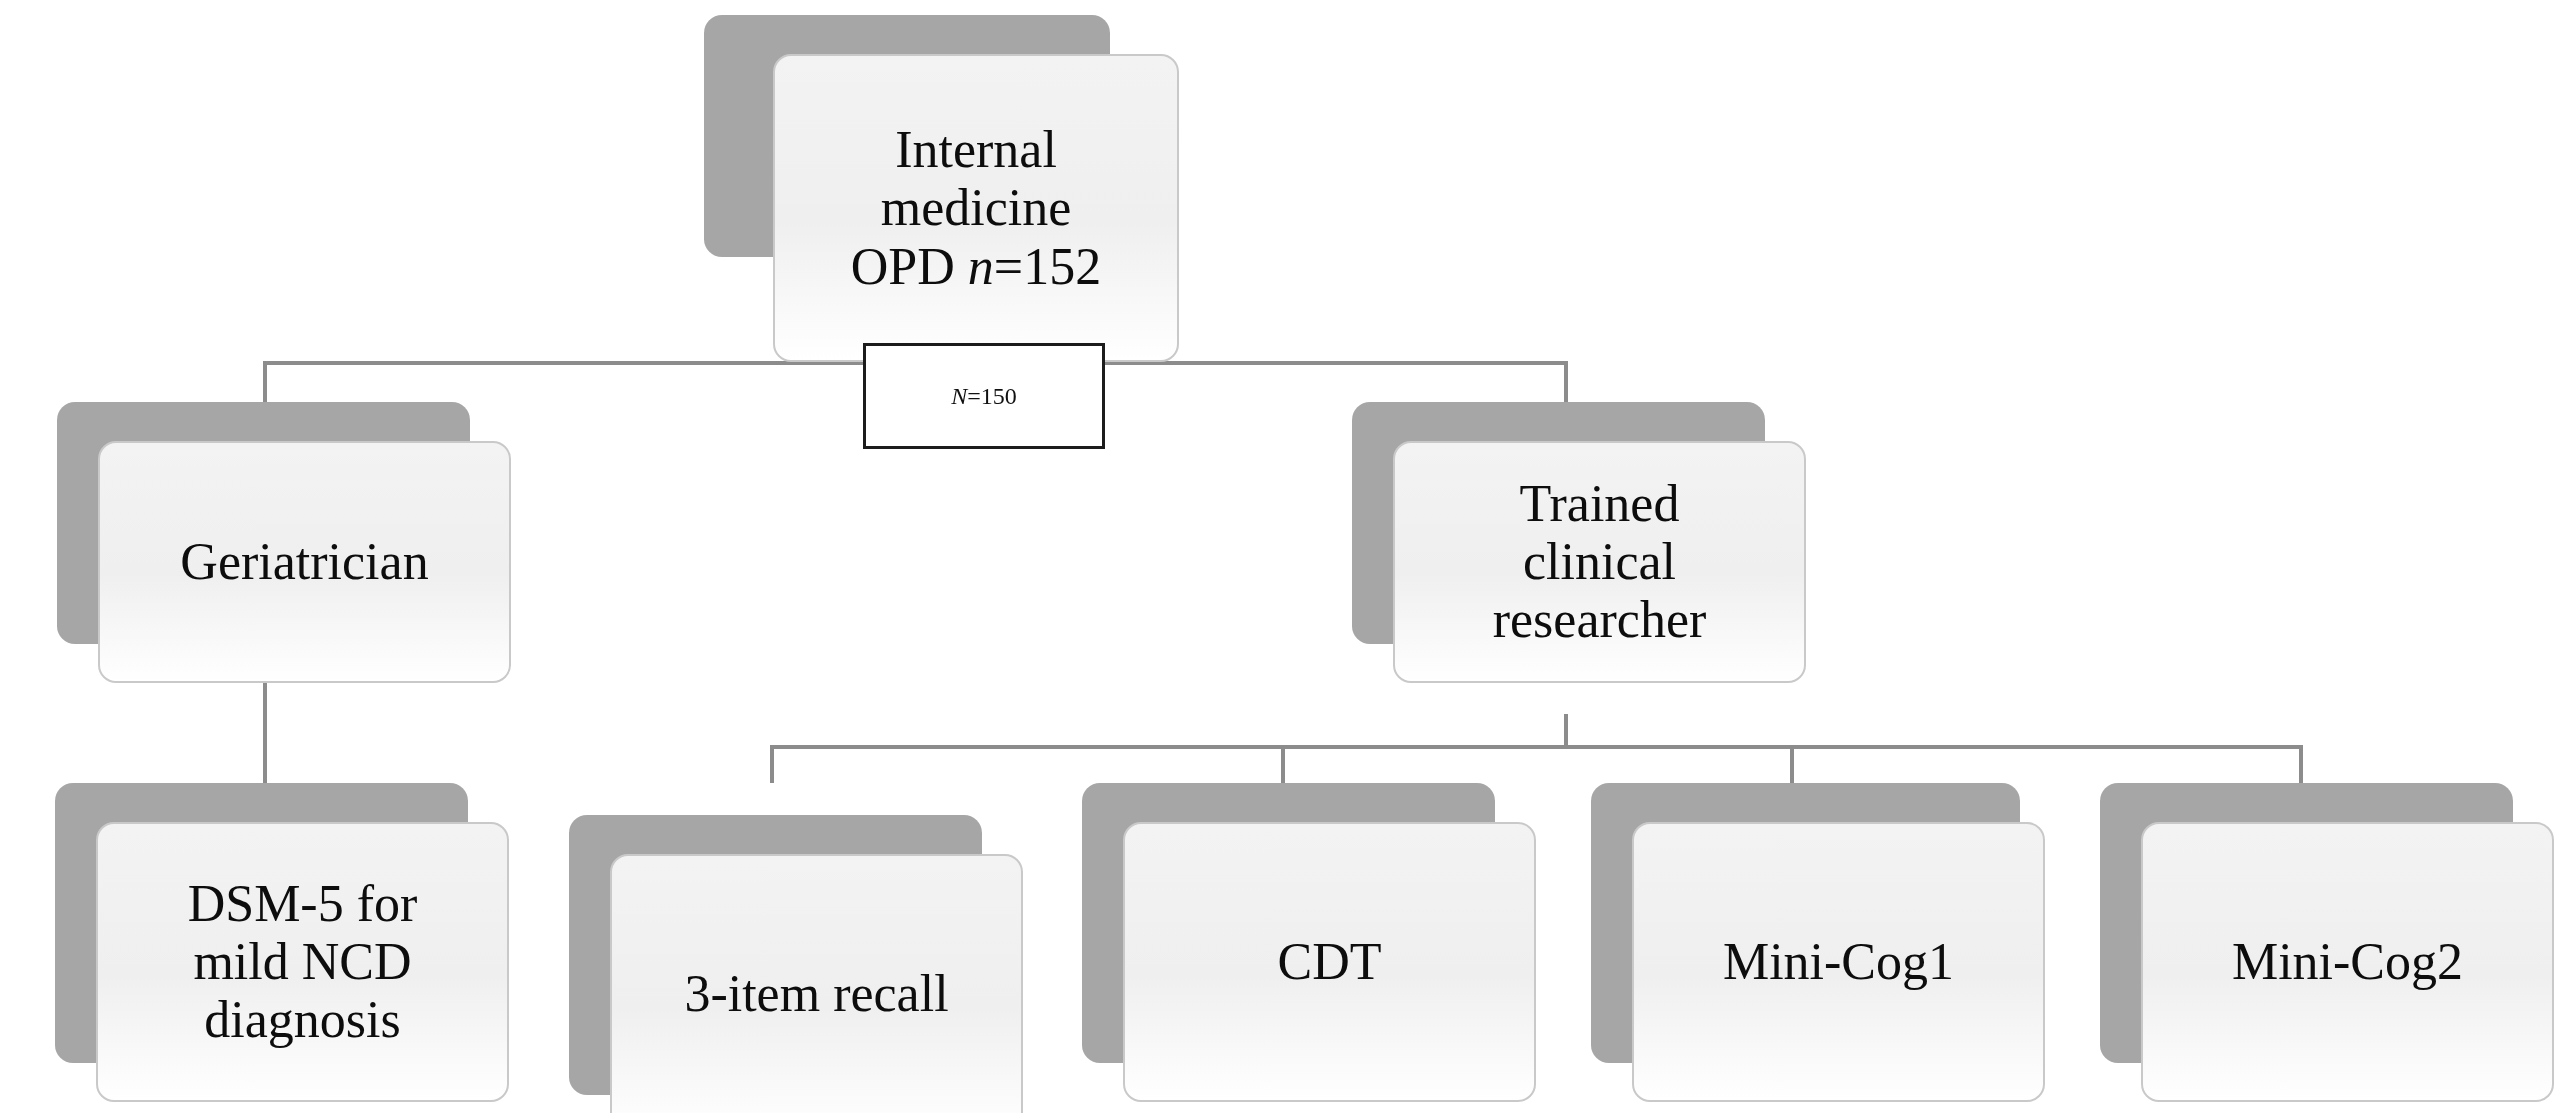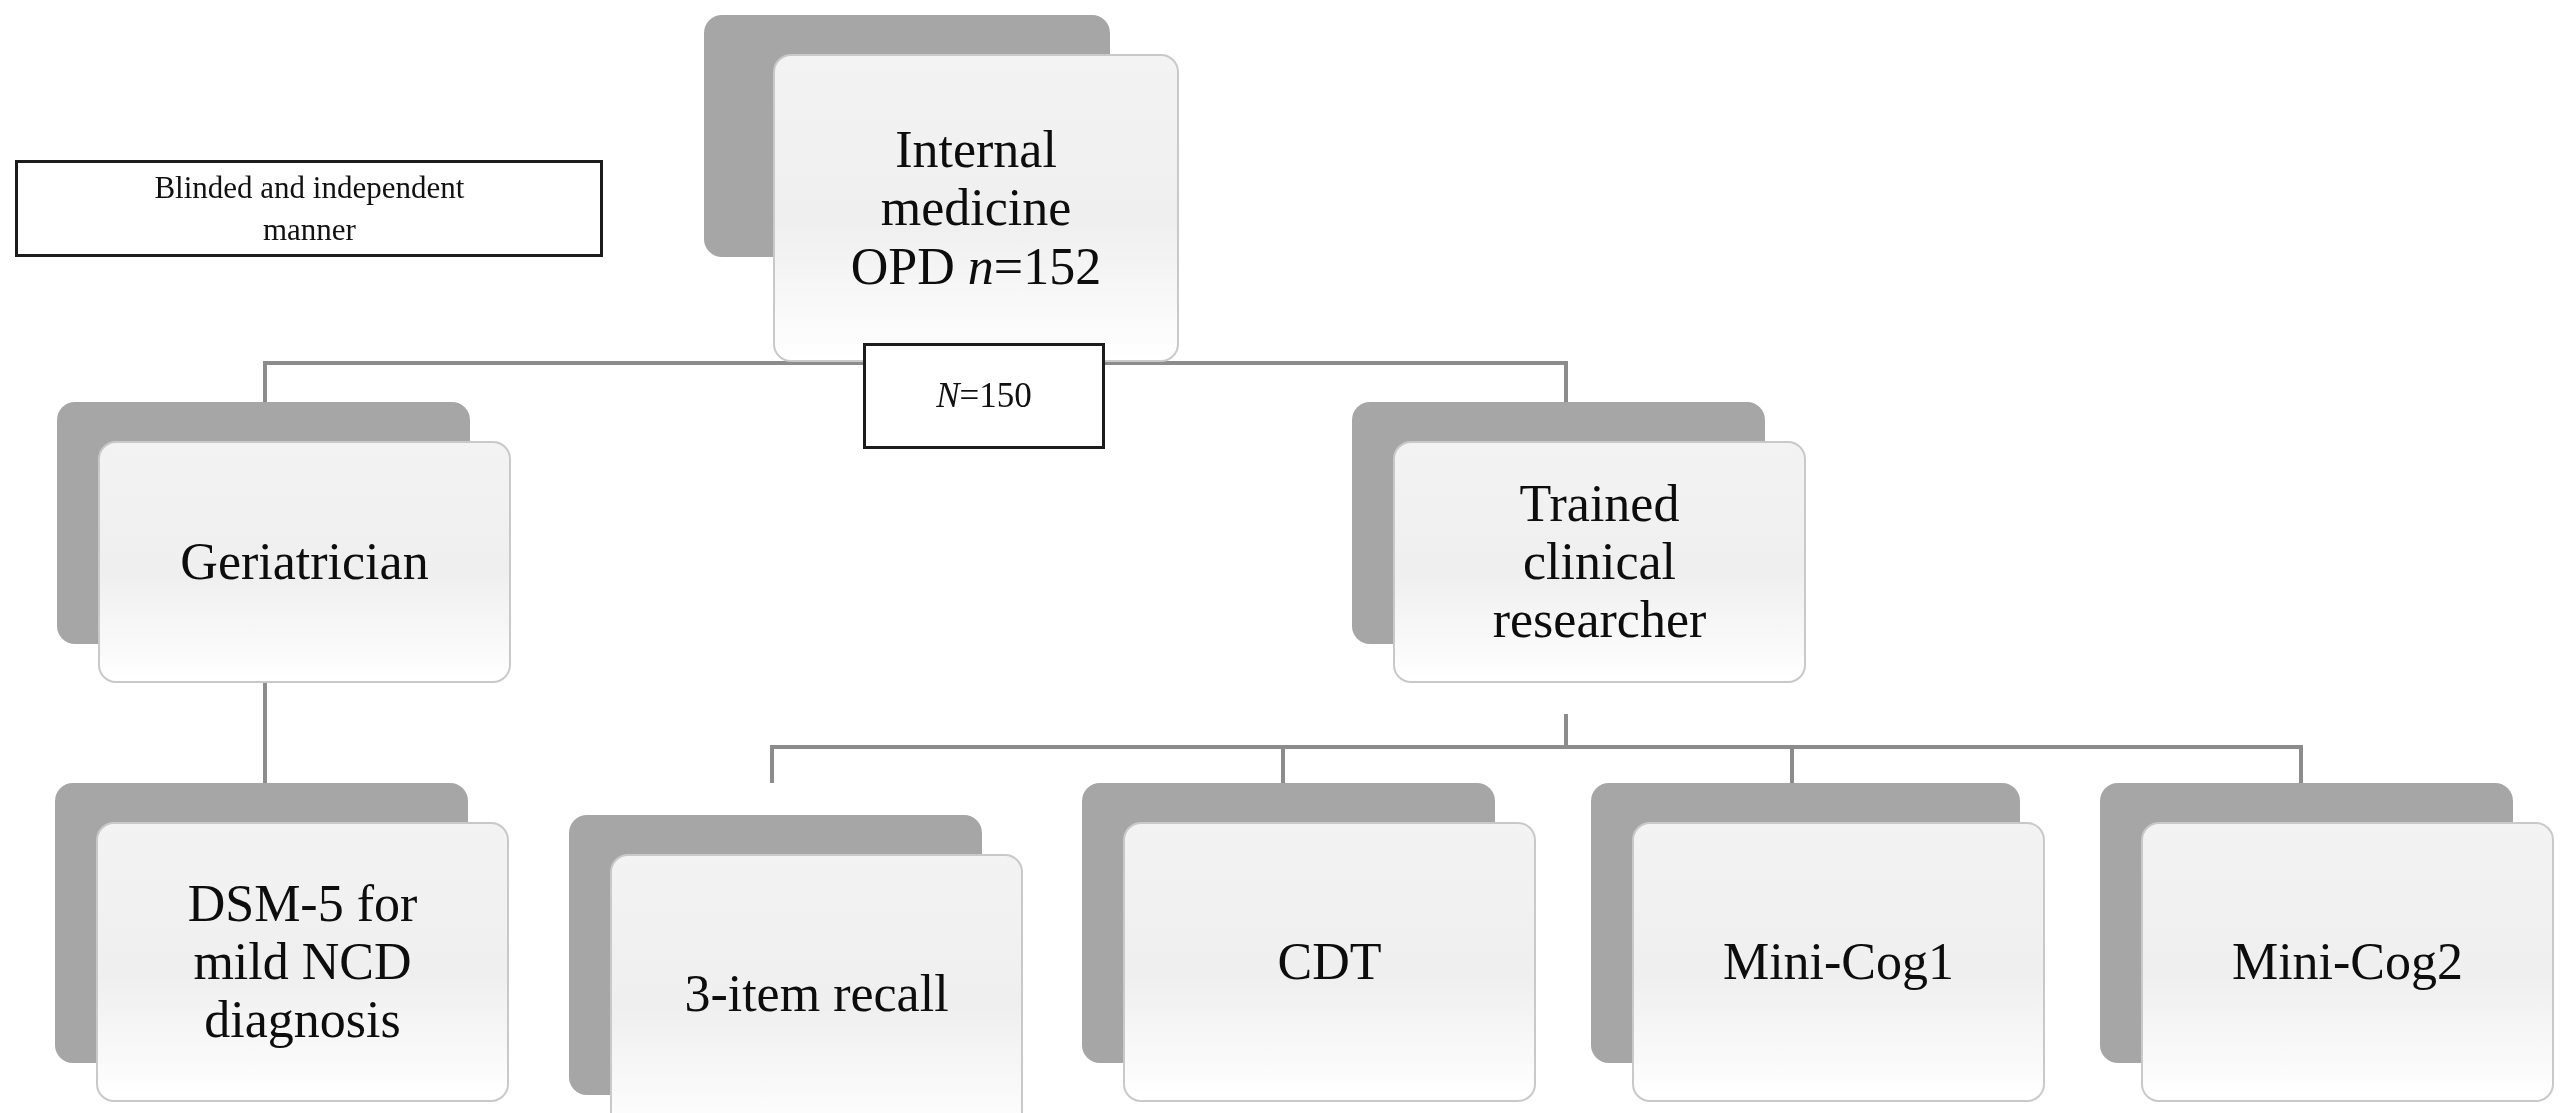--- a/index.html
+++ b/index.html
@@ -91,21 +91,21 @@
     width: 100%;
     white-space: pre-line;
     line-height: 1.12;
     color: #0d0d0d;
   }
   .node .node-label .ital { font-style: italic; }
 
   
   .fs-node   { font-size: 52px; }
   .fs-note   { font-size: 31px; }
-  .fs-count  { font-size: 35px; }
+  .fs-count  { font-size: 24px; }
 </style>
 </head>
 <body>
 
 <div id="canvas">
 
   <div class="conn v" style="left:901px; top:301px; width:2.8px; height:64px;"></div>
 
   <div class="conn h" style="left:263px; top:361px; width:1304px; height:3.5px;"></div>
 
@@ -117,24 +117,20 @@
 
   <div class="conn v" style="left:1564px; top:714px; width:3.5px; height:34px;"></div>
 
   <div class="conn h" style="left:770px; top:745px; width:1532px; height:3.5px;"></div>
 
   <div class="conn v" style="left:770px; top:745px; width:3.5px; height:38px;"></div>
   <div class="conn v" style="left:1281px; top:745px; width:3.5px; height:38px;"></div>
   <div class="conn v" style="left:1790px; top:745px; width:3.5px; height:38px;"></div>
   <div class="conn v" style="left:2299px; top:745px; width:3.5px; height:38px;"></div>
 
-  <div class="note-box fs-note" style="left:15.4px; top:160px; width:588px; height:97px;">
-    <span class="note-text">Blinded and independent
-manner</span>
-  </div>
 
   <div class="node" style="left:704px; top:15.4px; width:406px; height:242px;">
     <div class="plate-shadow"></div>
     <div class="plate-face fs-node" style="left:41px; top:39px; width:406px; height:308px;margin-left:28px;">
       <span class="node-label">Internal
 medicine
 OPD <i class="ital">n</i>=152</span>
     </div>
   </div>
 

